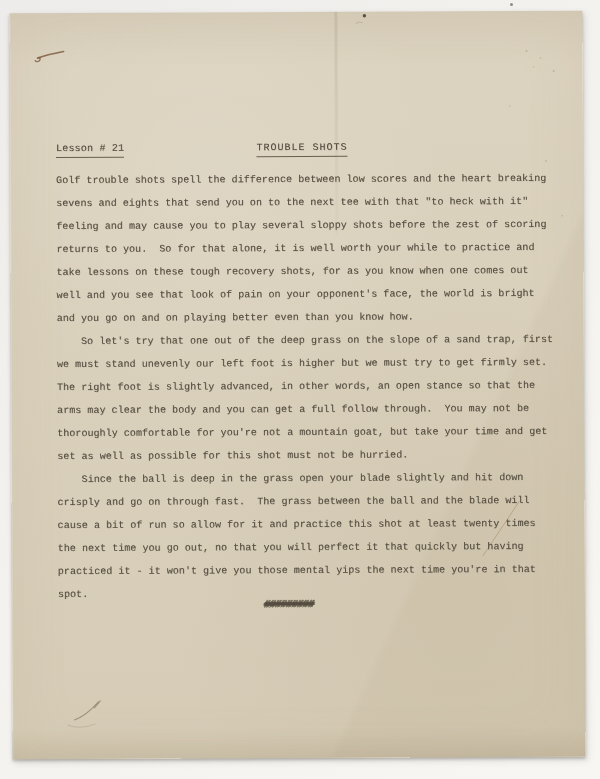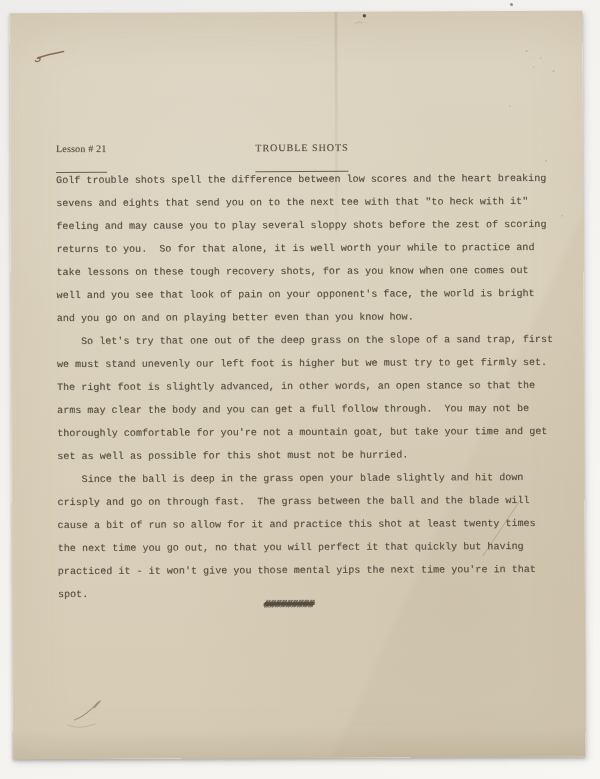--- a/index.html
+++ b/index.html
@@ -34,21 +34,21 @@
     color: var(--ink, #564e41);
     text-shadow: 0.4px 0.3px 0.5px rgba(86,78,65,0.40);
   }
   .title-row {
     position: absolute; left: 46px; top: 128px;
     width: 492px; height: 23px;
     font-size: 10px; line-height: 16px; letter-spacing: 0.2px;
   }
   .lesson-label { position: absolute; left: 0; }
   .doc-title { position: absolute; left: 50%; transform: translateX(-50%); letter-spacing: 1px; }
-  .typed-underline { border-bottom: 1px solid rgba(86,78,65,0.88); padding-bottom: 15px; font-family: Liberation Serif, serif; }
+  .typed-underline { border-bottom: 1px solid rgba(86,78,65,0.88); padding-bottom: 0; }
   .body-lines {
     position: absolute; left: 46px; top: 156px;
     width: 500px;
     font-size: 10px; line-height: 23px;
     white-space: pre; letter-spacing: 0.05px;
   }
   .line { height: 23px; }
   .strikeout-blob {
     position: absolute; left: 252px; top: 586px;
     font-size: 10.5px; letter-spacing: -0.8px;

